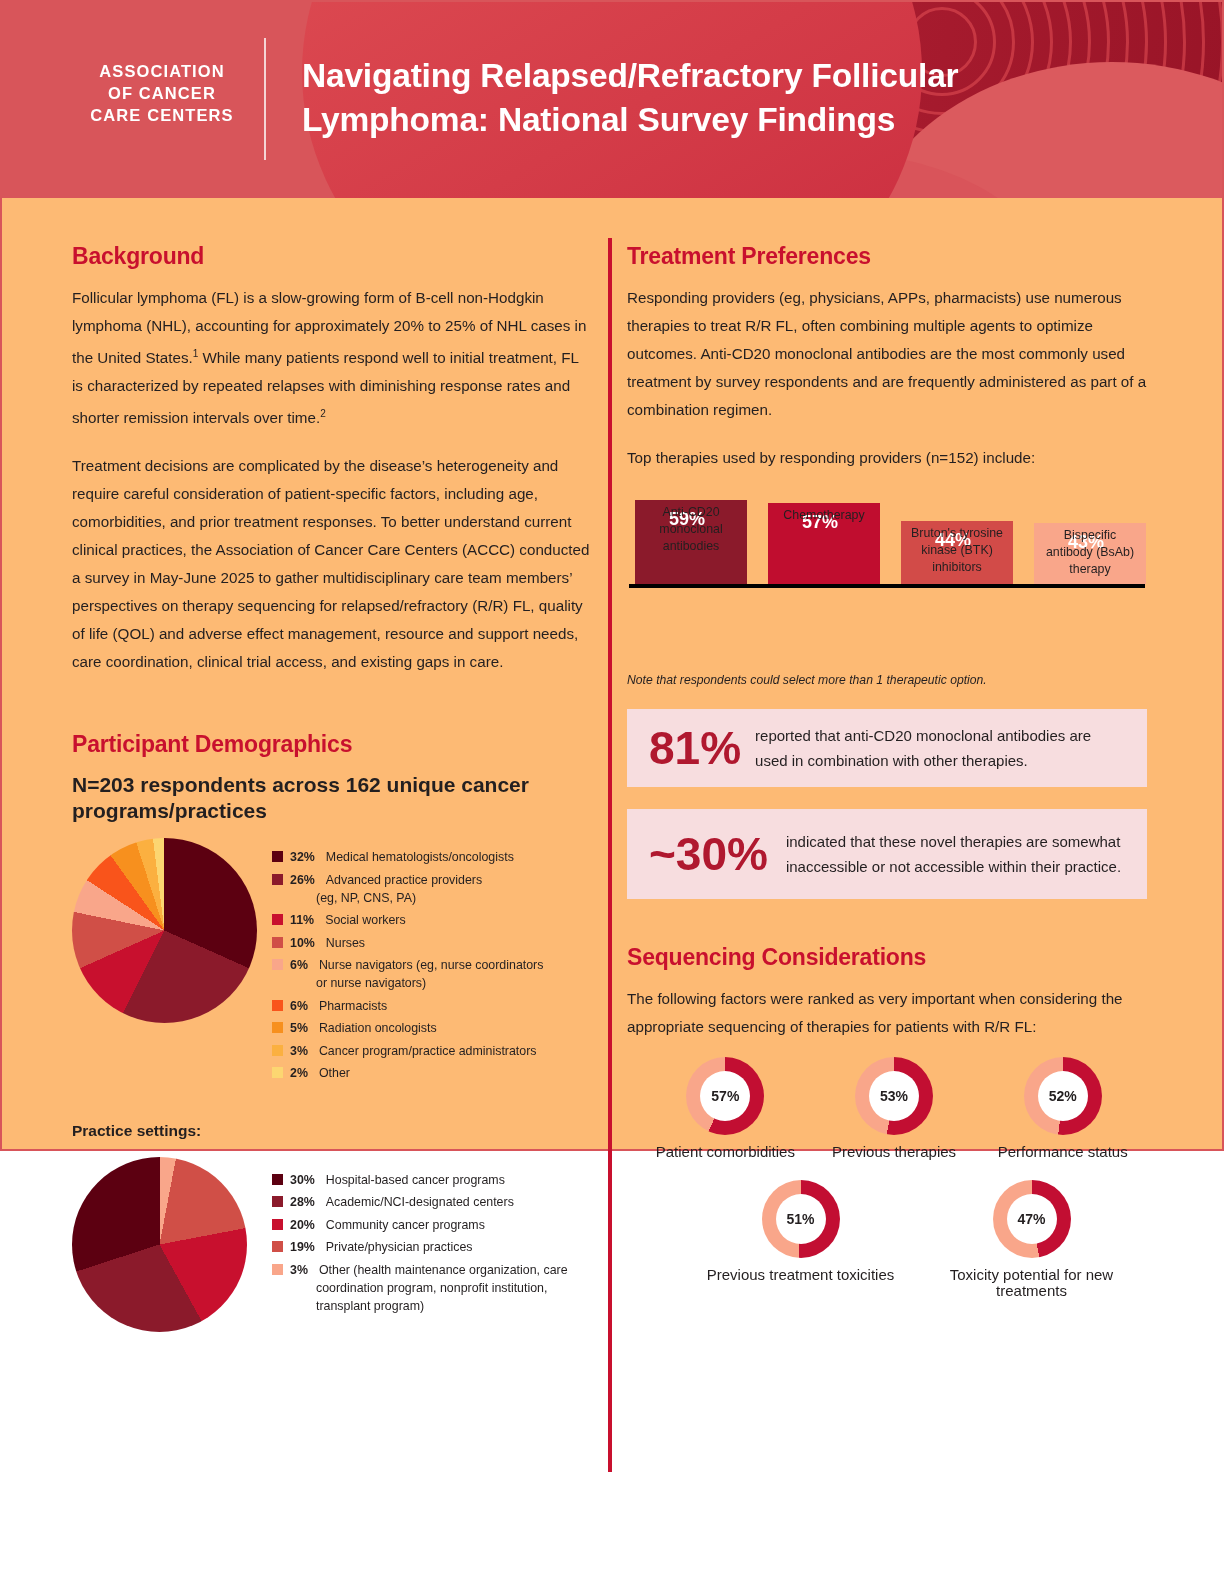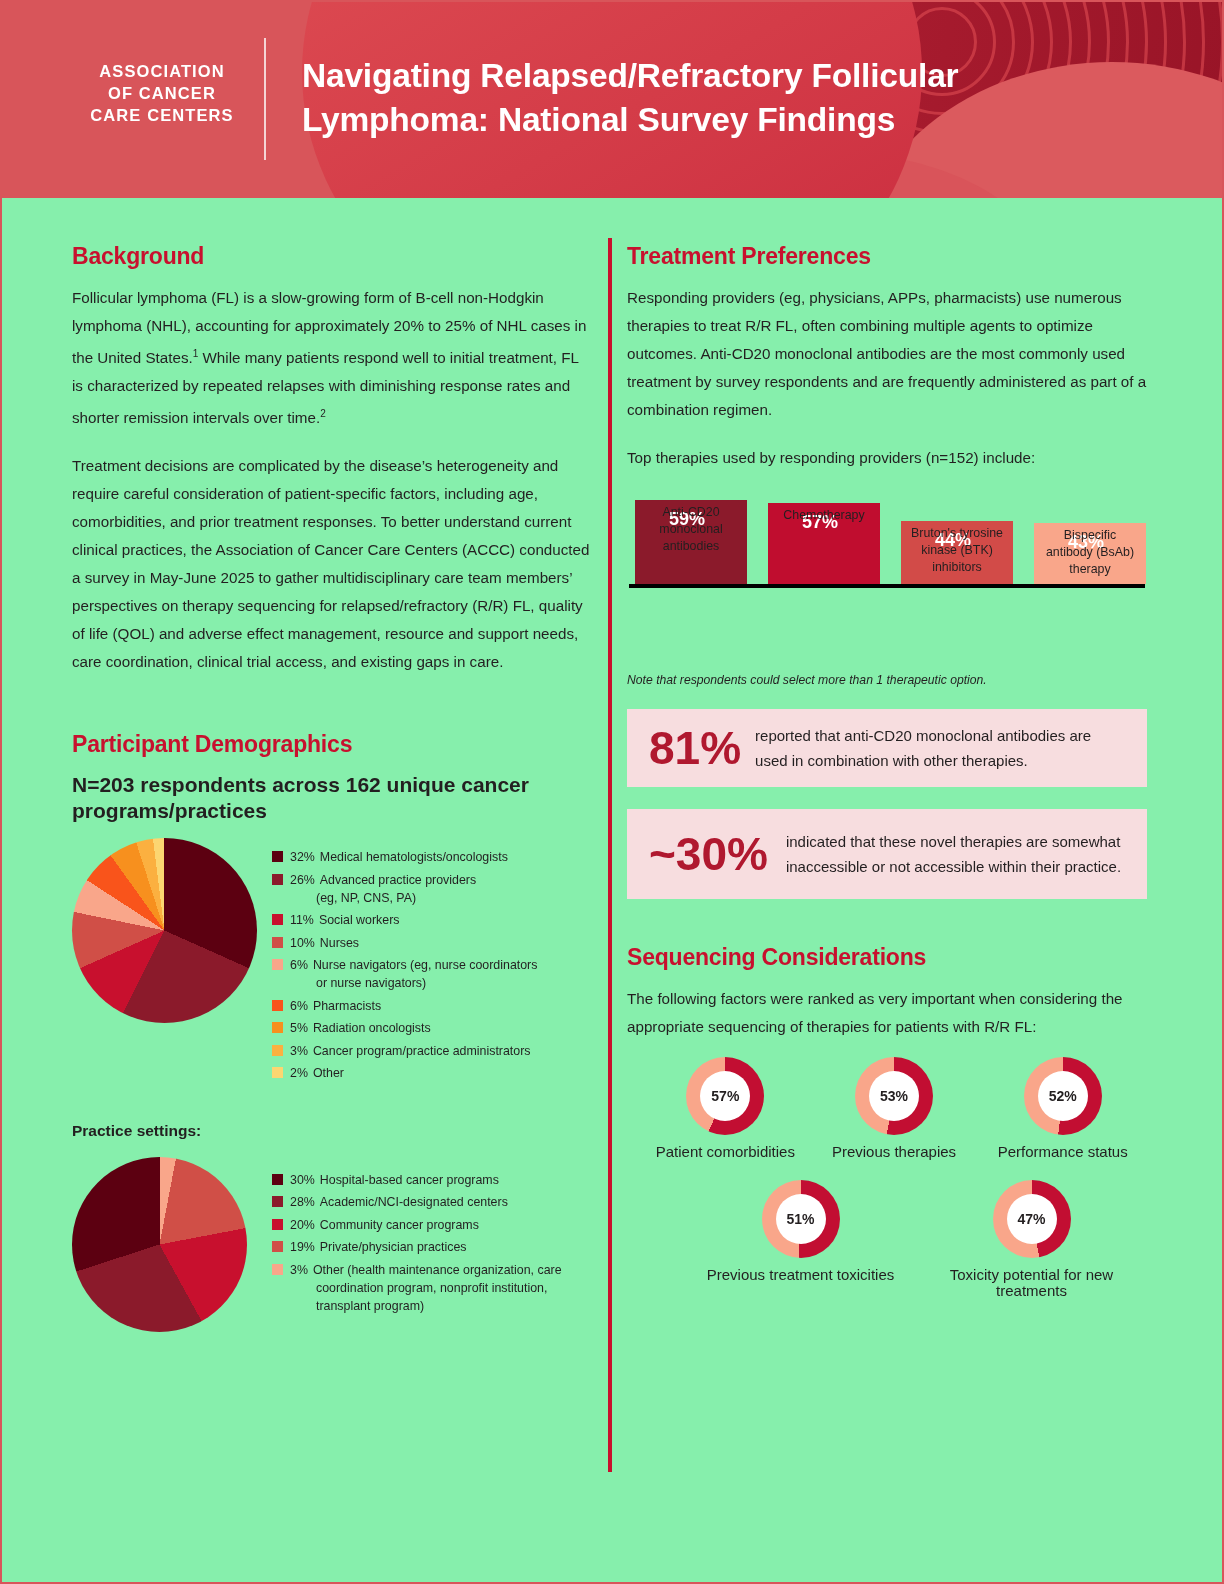--- a/index.html
+++ b/index.html
@@ -5,21 +5,21 @@
   * { box-sizing: border-box; margin: 0; padding: 0; }
   html, body { background:#ffffff; }
   body {
     width: 1224px; height: 1584px;
     font-family: "Liberation Sans", sans-serif;
     color:#231f20;
     position:relative;
     overflow:hidden;
   }
   .page {
-    width:1224px; height:1584px; position:relative; background:#86efac;
+    width:1224px; height:1151px; position:relative; background:#fdba74;
     border:2px solid #D8555A;
   }
 
   
   .header {
     position:absolute; left:0; top:0; width:1220px; height:196px;
     background:#D24B50;
     overflow:hidden;
   }
   .hdr-dark {
@@ -83,21 +83,21 @@
   p.body sup { font-size:10px; vertical-align:super; }
   .lead-bold { font-size:21px; font-weight:bold; line-height:26px; margin-bottom:14px; }
   .sub-head { font-size:15.5px; font-weight:bold; line-height:24px; }
 
   
   .pie-block { position:relative; }
   .pie { border-radius:50%; }
   .legend { font-size:12.4px; line-height:18px; }
   .leg-row { display:flex; align-items:flex-start; margin-bottom:4.5px; }
   .sw { width:11px; height:11px; flex:0 0 11px; margin-top:3px; margin-right:7px; }
-  .leg-pct { font-weight:normal; margin-right:5px; white-space:nowrap; }
+  .leg-pct { font-weight:bold; margin-right:11px; white-space:nowrap; }
   .leg-txt { }
   .leg-cont { display:block; padding-left:26px; }
 
   
   .barchart { position:relative; width:520px; height:185px; margin-top:8px; }
   .bar-axis { position:absolute; left:2px; bottom:77px; width:516px; height:4px; background:#000; }
   .bar-col { position:absolute; bottom:81px; width:112px; }
   .bar {
     position:relative; width:112px; color:#fff; font-weight:bold; font-size:18px;
     text-align:center;

